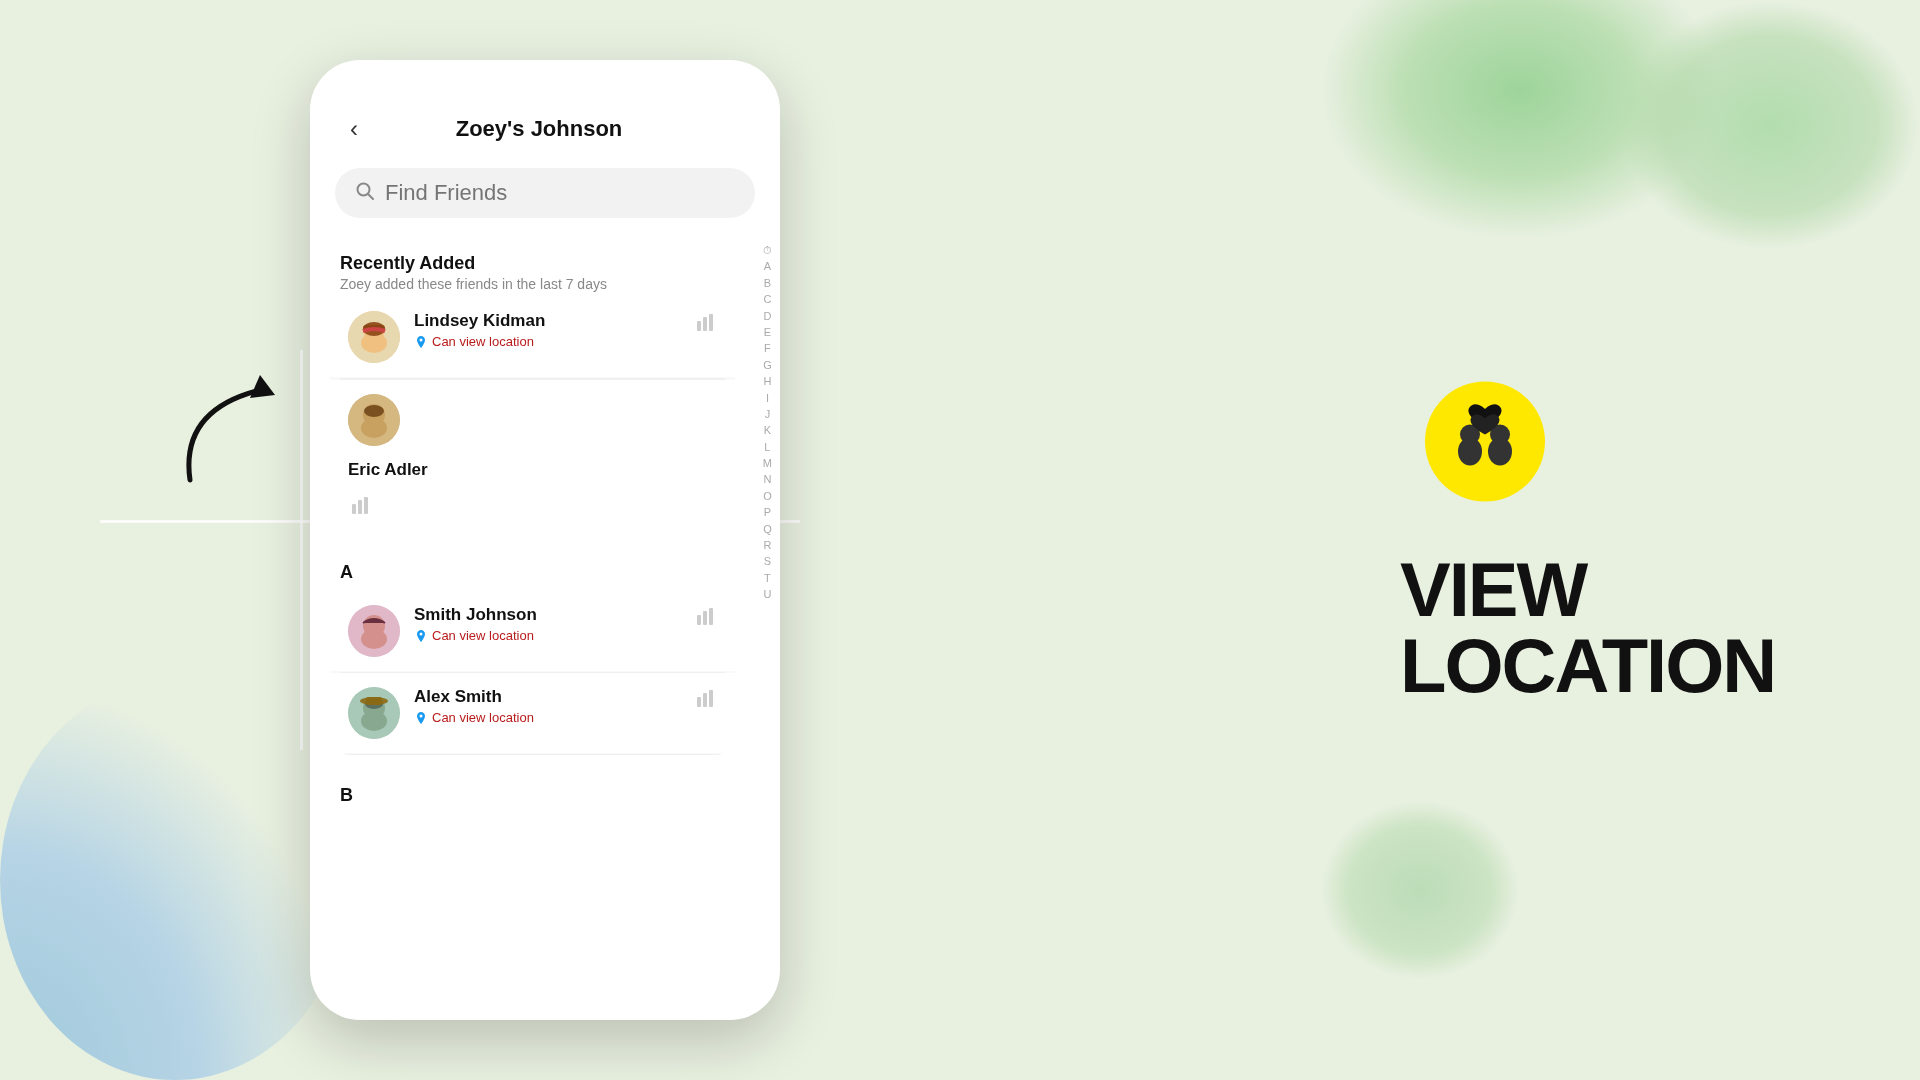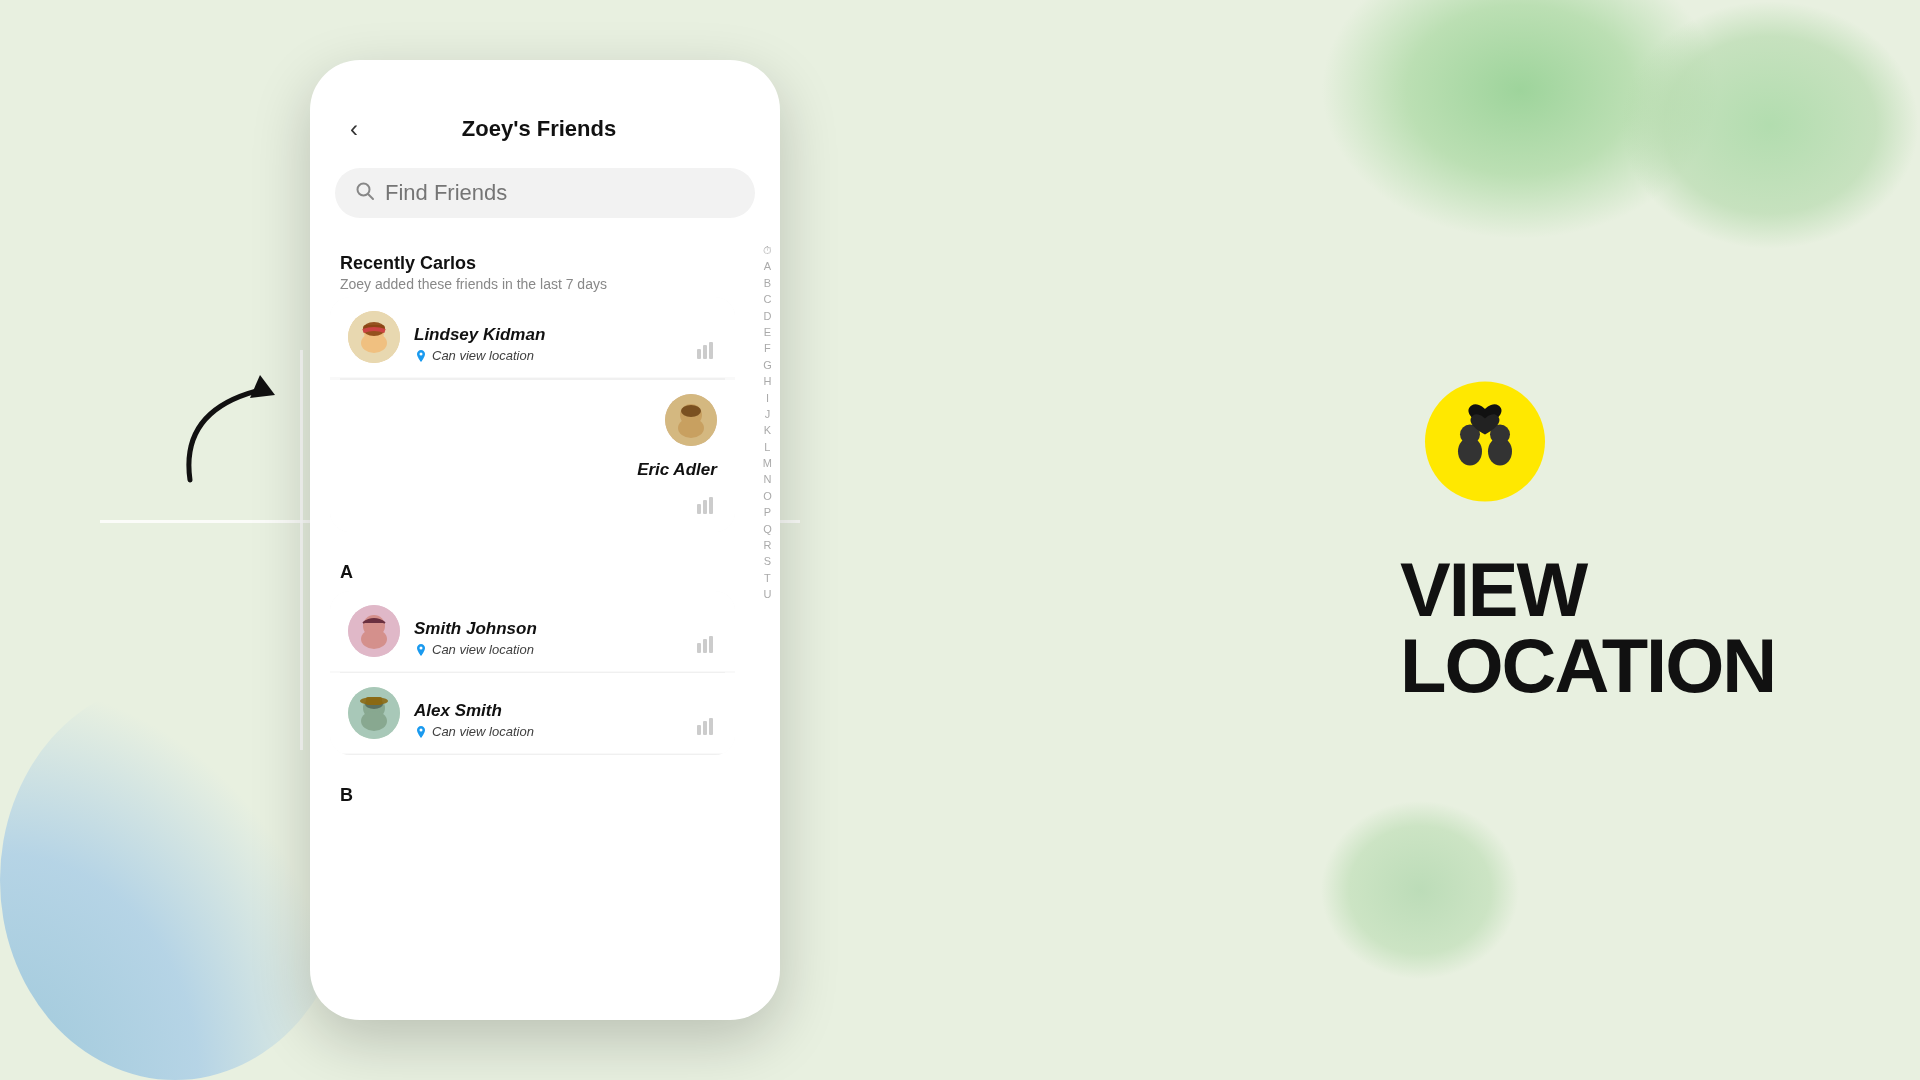--- a/index.html
+++ b/index.html
@@ -212,27 +212,26 @@
     
     .friends-card {
       background: #f9f9f9;
       border-radius: 20px;
       overflow: hidden;
       margin-bottom: 15px;
     }
 
     .friend-item {
       display: flex;
-      align-items: flex-end;
+      align-items: flex-start;
       padding: 14px 18px;
       gap: 14px;
       position: relative;
       background: white;
       margin-bottom: 1px;
-      font-style: italic;
     }
 
     .friend-item:last-child {
       margin-bottom: 0;
       flex-direction: column;
     }
 
     .friend-avatar {
       width: 52px;
       height: 52px;
@@ -262,21 +261,21 @@
 
     .friend-status {
       display: flex;
       align-items: center;
       gap: 4px;
       margin-top: 3px;
     }
 
     .can-view-text {
       font-size: 13px;
-      color: #404040;
+      color: #b91c1c;
       font-weight: 500;
     }
 
     .friend-action {
       color: #bbb;
       font-size: 20px;
       display: flex;
       align-items: center;
       gap: 2px;
     }
@@ -330,40 +329,40 @@
     <path d="M 30 120 Q 20 50 100 30" stroke="#111" stroke-width="5" fill="none" stroke-linecap="round"></path>
     <polygon points="100,15 115,35 90,38" fill="#111"></polygon>
   </svg>
 </div>
 
 <div class="phone-frame">
   <div class="phone-inner">
 
     <div class="phone-header">
       <button class="back-button">‹</button>
-      <div class="header-title">Zoey's Friends</div>
+      <div class="header-title">Zoey's Johnson</div>
     </div>
 
     <div class="search-container">
       <div class="search-bar">
         <div class="search-icon-wrap">
           <svg width="20" height="20" viewBox="0 0 20 20" fill="none">
             <circle cx="8.5" cy="8.5" r="6" stroke="#888" stroke-width="2"></circle>
             <line x1="13" y1="13" x2="18" y2="18" stroke="#888" stroke-width="2" stroke-linecap="round"></line>
           </svg>
         </div>
         <input type="text" class="search-input" placeholder="Find Friends" style="">
       </div>
     </div>
 
     <div class="content-area">
       <div class="scroll-content">
 
         <div class="section-header">
-          <div class="section-title">Recently Carlos</div>
+          <div class="section-title">Recently Added</div>
           <div class="section-subtitle">Zoey added these friends in the last 7 days</div>
         </div>
 
         <div class="friends-card">
 
           <div class="friend-item">
             <div class="friend-avatar av-lindsey">
               <svg viewBox="0 0 52 52" width="52" height="52">
                 <circle cx="26" cy="26" r="26" fill="#e8d8b0"></circle>
                 <ellipse cx="26" cy="32" rx="13" ry="10" fill="#f0c080"></ellipse>

